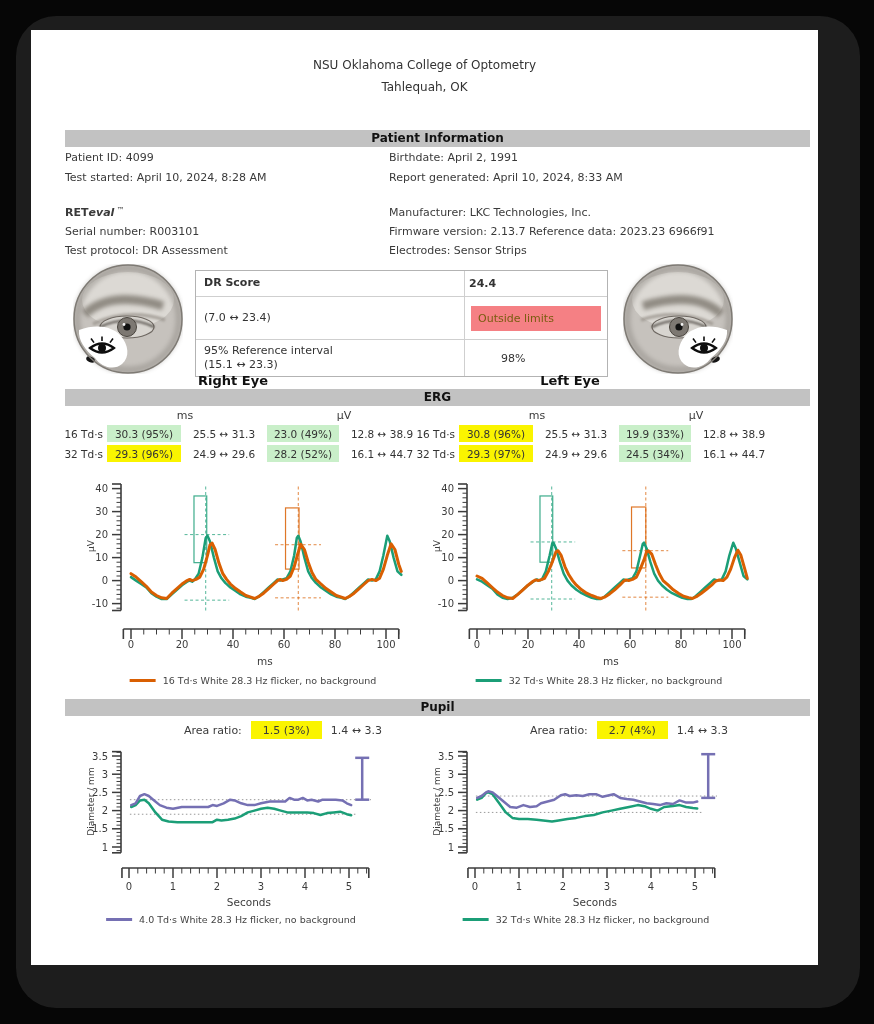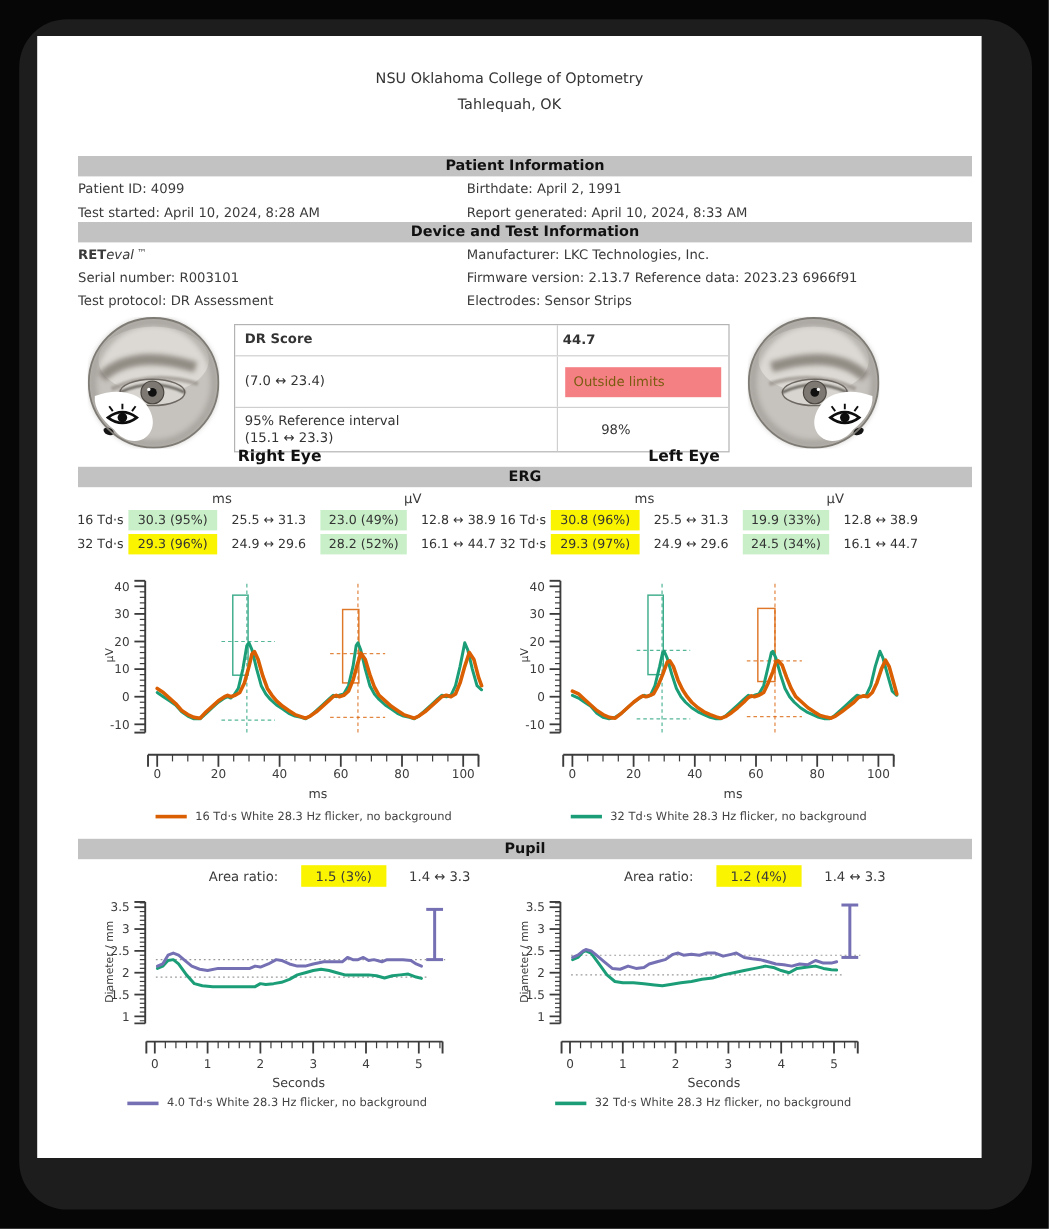--- a/index.html
+++ b/index.html
@@ -4,21 +4,21 @@
 <style>
   html,body{margin:0;padding:0;}
   body{width:874px;height:1024px;background:#060606;overflow:hidden;position:relative;
        font-family:"DejaVu Sans","Liberation Sans",sans-serif;}
   .frame{position:absolute;left:16px;top:16px;width:844px;height:992px;background:#1d1d1d;border-radius:40px;}
   .page{position:absolute;left:31px;top:30px;width:787px;height:935px;background:#ffffff;border-radius:0;}
   .clinic{position:absolute;left:0;width:100%;text-align:center;font-size:12px;color:#333;}
   .bar{position:absolute;left:34px;width:745px;height:17px;background:#C2C2C2;text-align:center;
        font-weight:bold;font-size:12px;line-height:17px;color:#111;}
   .inforow{position:absolute;font-size:11px;color:#3a3a3a;white-space:nowrap;}
-  .b{font-weight:bold;} .i{font-style:italic;} .tm{font-size:8px;vertical-align:top;}
+  .b{font-weight:bold;} .i{font-style:italic;font-weight:bold;} .tm{font-size:8px;vertical-align:top;}
   
   .dr-table{position:absolute;left:164px;top:240px;width:411px;border:1px solid #b3b3b3;font-size:11px;color:#333;}
   .dr-row{display:flex;}
   .dr-row + .dr-row{border-top:1px solid #cfcfcf;}
   .dr-c1{width:252px;padding:4px 8px;line-height:1.3;border-right:1px solid #cfcfcf;display:flex;flex-direction:column;justify-content:center;}
   .dr-c2{flex:1;display:flex;flex-direction:column;justify-content:center;padding:2px 4px;}
   .r1{height:25px;} .r2{height:42px;} .r3{height:36px;}
   .bold{font-weight:bold;}
   .dr-c2 .plain{padding-left:5px;margin-left:27px;}
   .chip-red{display:block;margin:3px 2px;padding:6px 7px;background:#F58084;color:#7A5C10;}
@@ -37,58 +37,57 @@
   svg text{font-family:"DejaVu Sans","Liberation Sans",sans-serif;fill:#3c3c3c;}
   .tick-label{font-size:10px;}
   .axis-title{font-size:10.5px;}
   .y-title{font-size:9px;}
   .legend{position:absolute;transform:translateX(-50%);display:flex;align-items:center;gap:7px;
           font-size:9.5px;color:#444;white-space:nowrap;}
   .swatch{display:inline-block;width:26px;height:3px;}
   .blur2{filter:blur(2px);} .blur1{filter:blur(1px);}
   
   .ratio-group{position:absolute;top:691px;width:260px;display:flex;justify-content:center;align-items:center;
-               gap:19px;font-size:11px;color:#3a3a3a;white-space:nowrap;}
+               gap:9px;font-size:11px;color:#3a3a3a;white-space:nowrap;}
   .ratio-chip{display:inline-block;padding:2.5px 12px;}
 </style>
 </head>
 <body>
 
 <div class="frame"></div>
 
 <div class="page">
 
   <div class="clinic" style="top:28px;">NSU Oklahoma College of Optometry</div>
   <div class="clinic" style="top:50px;">Tahlequah, OK</div>
 
   <div class="bar" style="top:100px;">Patient Information</div>
   <div class="inforow" style="left:34px;top:121px;">Patient ID: 4099</div>
   <div class="inforow" style="left:358px;top:121px;">Birthdate: April 2, 1991</div>
   <div class="inforow" style="left:34px;top:141px;">Test started: April 10, 2024, 8:28 AM</div>
   <div class="inforow" style="left:358px;top:141px;">Report generated: April 10, 2024, 8:33 AM</div>
 
-  <div class="bar" style="top:155px;">Device and Test Information</div>
   <div class="inforow" style="left:34px;top:176px;"><span class="b">RET</span><span class="i">eval</span><span class="tm"> ™</span></div>
   <div class="inforow" style="left:358px;top:176px;">Manufacturer: LKC Technologies, Inc.</div>
   <div class="inforow" style="left:34px;top:195px;">Serial number: R003101</div>
   <div class="inforow" style="left:358px;top:195px;">Firmware version: 2.13.7 Reference data: 2023.23 6966f91</div>
   <div class="inforow" style="left:34px;top:214px;">Test protocol: DR Assessment</div>
   <div class="inforow" style="left:358px;top:214px;">Electrodes: Sensor Strips</div>
 
   <svg width="110" height="110" viewBox="0 0 110 110" style="position:absolute;left:42px;top:234px;">
     <use href="#eyephoto"></use>
   </svg>
   <svg width="110" height="110" viewBox="0 0 110 110" style="position:absolute;left:592px;top:234px;">
     <use href="#eyephoto" transform="translate(110,0) scale(-1,1)"></use>
   </svg>
 
   <div class="dr-table">
     <div class="dr-row r1">
       <div class="dr-c1 bold">DR Score</div>
-      <div class="dr-c2 bold plain">44.7</div>
+      <div class="dr-c2 bold plain">24.4</div>
     </div>
     <div class="dr-row r2">
       <div class="dr-c1">
         <div>(7.0 ↔ 23.4)</div>
       </div>
       <div class="dr-c2">
         <span class="chip-red">Outside limits</span>
       </div>
     </div>
     <div class="dr-row r3">
@@ -312,21 +311,21 @@
 
   <div class="bar" style="top:669px;">Pupil</div>
 
   <div class="ratio-group" style="left:122px;">
     <span>Area ratio:</span>
     <span class="ratio-chip chip-yellow">1.5 (3%)</span>
     <span>1.4 ↔ 3.3</span>
   </div>
   <div class="ratio-group" style="left:468px;">
     <span>Area ratio:</span>
-    <span class="ratio-chip chip-yellow">1.2 (4%)</span>
+    <span class="ratio-chip chip-yellow">2.7 (4%)</span>
     <span>1.4 ↔ 3.3</span>
   </div>
 
   <svg class="chart" width="330" height="170" style="left:54px;top:714px;">
       <line x1="44.88" x2="286" y1="55.68000000000001" y2="55.68000000000001" stroke="#999" stroke-width="1" stroke-dasharray="1.5,2.5"></line>
       <line x1="44.88" x2="272.8" y1="70.24000000000001" y2="70.24000000000001" stroke="#999" stroke-width="1" stroke-dasharray="1.5,2.5"></line>
       <polyline points="46.2,63.0 50.6,61.1 55.0,56.4 59.4,55.7 63.8,59.3 70.4,68.4 77.0,75.7 83.6,77.5 92.4,78.2 101.2,78.2 110.0,78.2 118.8,78.2 127.6,78.2 132.0,75.7 136.4,76.4 143.0,75.7 149.6,74.6 156.2,72.1 162.8,68.4 169.4,66.6 176.0,64.8 182.6,63.7 189.2,64.8 195.8,66.6 202.4,68.4 209.0,68.4 215.6,68.4 222.2,68.4 228.8,69.1 235.4,71.0 242.0,69.1 248.6,68.4 255.2,67.7 261.8,70.2 266.2,71.3" fill="none" stroke="#1B9E77" stroke-width="2.5" stroke-linejoin="round" stroke-linecap="round"></polyline>
       <polyline points="46.2,61.1 50.6,59.3 55.0,52.0 59.4,50.2 63.8,52.0 68.2,55.7 74.8,61.1 81.4,63.7 88.0,64.8 96.8,63.0 105.6,63.0 114.4,63.0 123.2,63.0 127.6,61.1 132.0,61.9 138.6,59.3 145.2,55.7 149.6,56.4 156.2,59.3 162.8,61.1 169.4,61.1 176.0,59.3 184.8,57.5 193.6,57.5 200.2,57.5 204.6,53.9 209.0,55.7 213.4,55.7 217.8,53.9 222.2,56.4 226.6,55.7 233.2,57.5 237.6,55.7 244.2,55.7 250.8,55.7 257.4,56.4 261.8,59.3 266.2,61.1" fill="none" stroke="#7570B3" stroke-width="2.5" stroke-linejoin="round" stroke-linecap="round"></polyline>
       <line x1="277.2" x2="277.2" y1="55.68000000000001" y2="13.819999999999993" stroke="#7570B3" stroke-width="2.5"></line>
       <line x1="270.2" x2="284.2" y1="55.68000000000001" y2="55.68000000000001" stroke="#7570B3" stroke-width="2.5"></line>

